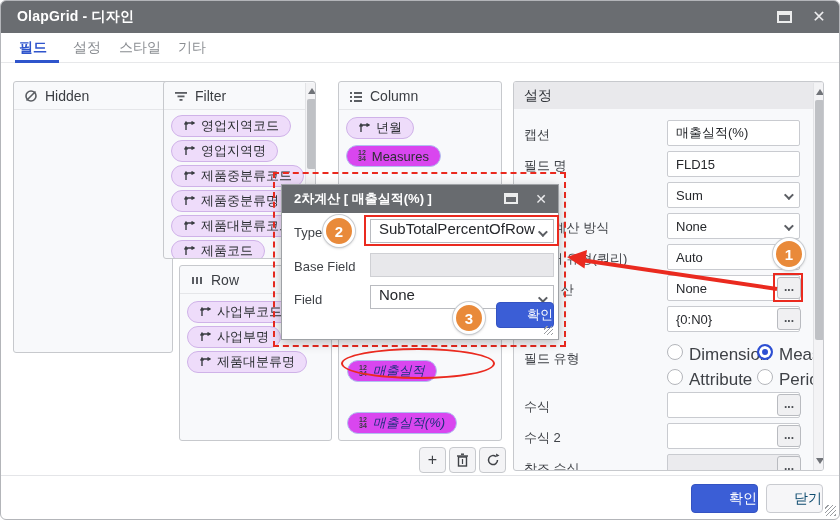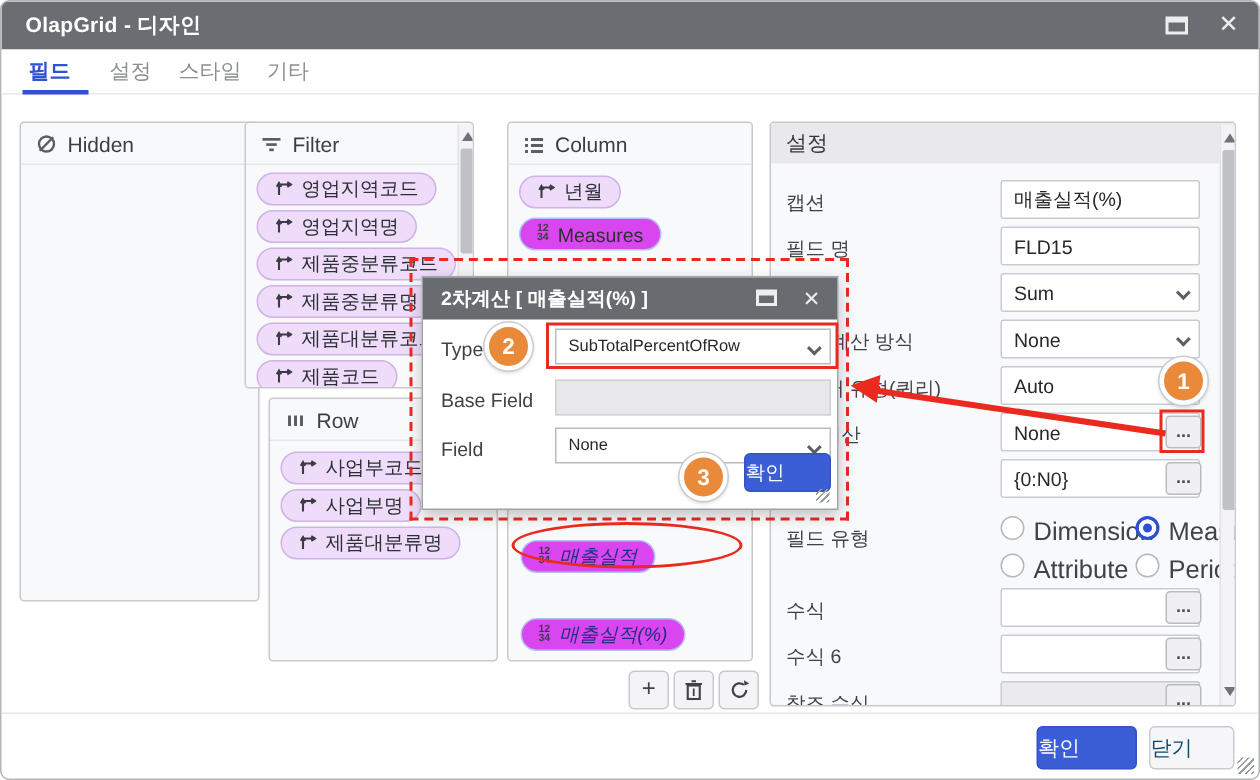--- a/index.html
+++ b/index.html
@@ -55,37 +55,37 @@
   .chev { position:absolute; right:8px; top:10px; width:7px; height:7px;
           border-right:2px solid #5b5e63; border-bottom:2px solid #5b5e63; transform:rotate(45deg) translateY(-2px); }
   .dots-btn { position:absolute; width:24px; height:22px; background:#f0f0f2; border:1px solid #b9bbc0;
               border-radius:3px; font-size:12px; font-weight:bold; color:#4a4d52; text-align:center; line-height:18px; }
   .radio { position:absolute; width:16px; height:16px; border-radius:50%; border:1px solid #b4b6bb; background:#fff; }
   .radio.checked { background:#2d4fd2; border:2px solid #2d4fd2; box-shadow:inset 0 0 0 3px #fff; }
   .radio-label { position:absolute; font-size:17px; color:#3f4247; }
 
   
   .btn { position:absolute; height:29px; border-radius:4px; font-size:14px; display:flex;
-         align-items:center; justify-content:flex-start; }
+         align-items:center; justify-content:flex-end; }
   .btn.primary { background:#3b5ed6; color:#fff; border:1px solid #3453c2; }
   .btn.plain { background:#f6f6f8; color:#0c4a6e; border:1px solid #c9cbd0; }
   .grip { position:absolute; width:11px; height:11px;
           background:repeating-linear-gradient(135deg,transparent 0 2px,#9a9da1 2px 3px); }
   .toolbtn { position:absolute; width:27px; height:26px; background:#f4f4f6; border:1px solid #c7c9cd;
              border-radius:4px; display:flex; align-items:center; justify-content:center;
              font-size:16px; color:#3f4247; }
 
   
   #dialog { left:280px; top:183px; width:278px; height:156px; background:#fff;
             border:1px solid #9fa2a6; box-shadow:0 3px 10px rgba(0,0,0,.25); }
   #dialog-title { left:0; top:0; width:276px; height:28px; background:#686b6f; color:#fff;
                   display:flex; align-items:center; padding-left:12px; font-size:13px; font-weight:bold; }
   .dlabel { position:absolute; left:12px; font-size:13px; color:#3f4247; }
   .dctrl { position:absolute; left:88px; width:184px; height:24px; background:#fff;
-           border:1px solid #b9bbc0; font-size:11px; color:#26282c; display:flex; align-items:center; padding:0 8px; }
+           border:1px solid #b9bbc0; font-size:15px; color:#26282c; display:flex; align-items:flex-start; padding:0 8px; }
   .dctrl.disabled { background:#e8e8eb; border-color:#cfd0d4; }
 
   
   #dashed-rect { left:272px; top:171px; width:293px; height:175px; border:2px dashed #ea2a1f; pointer-events:none; }
   .badge { position:absolute; width:32px; height:32px; border-radius:50%; background:#e98a3a;
            border:3px solid #fff; box-shadow:0 0 0 1px #c9ccd0, 0 1px 3px rgba(0,0,0,.25);
            color:#fff; font-size:15px; font-weight:bold; display:flex; align-items:center; justify-content:center; }
   .red-frame { position:absolute; border:2px solid #ea2a1f; pointer-events:none; }
   #red-ellipse { left:340px; top:347px; width:154px; height:31px; border:2px solid #ea2a1f;
                  border-radius:50%; pointer-events:none; }
@@ -103,21 +103,21 @@
   <div class="abs win-close">✕</div>
 
   <div id="tabbar" class="abs">
     <span class="tab active" style="left:18px">필드</span>
     <span class="tab" style="left:72px">설정</span>
     <span class="tab" style="left:118px">스타일</span>
     <span class="tab" style="left:177px">기타</span>
     <span class="abs tab-underline"></span>
   </div>
 
-  <div class="panel" style="left:12px;top:80px;width:160px;height:320px">
+  <div class="panel" style="left:12px;top:80px;width:160px;height:272px">
     <div class="phead">
       <svg class="picon" viewBox="0 0 14 14">
         <circle cx="7" cy="7" r="5" fill="none" stroke="#5b5e63" stroke-width="1.6"></circle>
         <line x1="2.5" y1="11.5" x2="11.5" y2="2.5" stroke="#5b5e63" stroke-width="1.6"></line>
       </svg>
       <span>Hidden</span>
     </div>
   </div>
 
   <div class="panel" style="left:162px;top:80px;width:153px;height:178px">
@@ -332,21 +332,21 @@
     <span class="radio-label" style="left:175px;top:288px">Attribute</span>
     <span class="radio" style="left:243px;top:287px"></span>
     <span class="radio-label" style="left:265px;top:288px">Period</span>
 
     <span class="srow-label" style="top:316px">수식</span>
     <div class="ctrl" style="top:310px"></div>
     <div class="dots-btn" style="left:263px;top:312px">
       <span>...</span>
     </div>
 
-    <span class="srow-label" style="top:347px">수식 6</span>
+    <span class="srow-label" style="top:347px">수식 2</span>
     <div class="ctrl" style="top:341px"></div>
     <div class="dots-btn" style="left:263px;top:343px">
       <span>...</span>
     </div>
 
     <span class="srow-label" style="top:378px">참조 수식</span>
     <div class="ctrl disabled" style="top:372px"></div>
     <div class="dots-btn" style="left:263px;top:374px">
       <span>...</span>
     </div>

